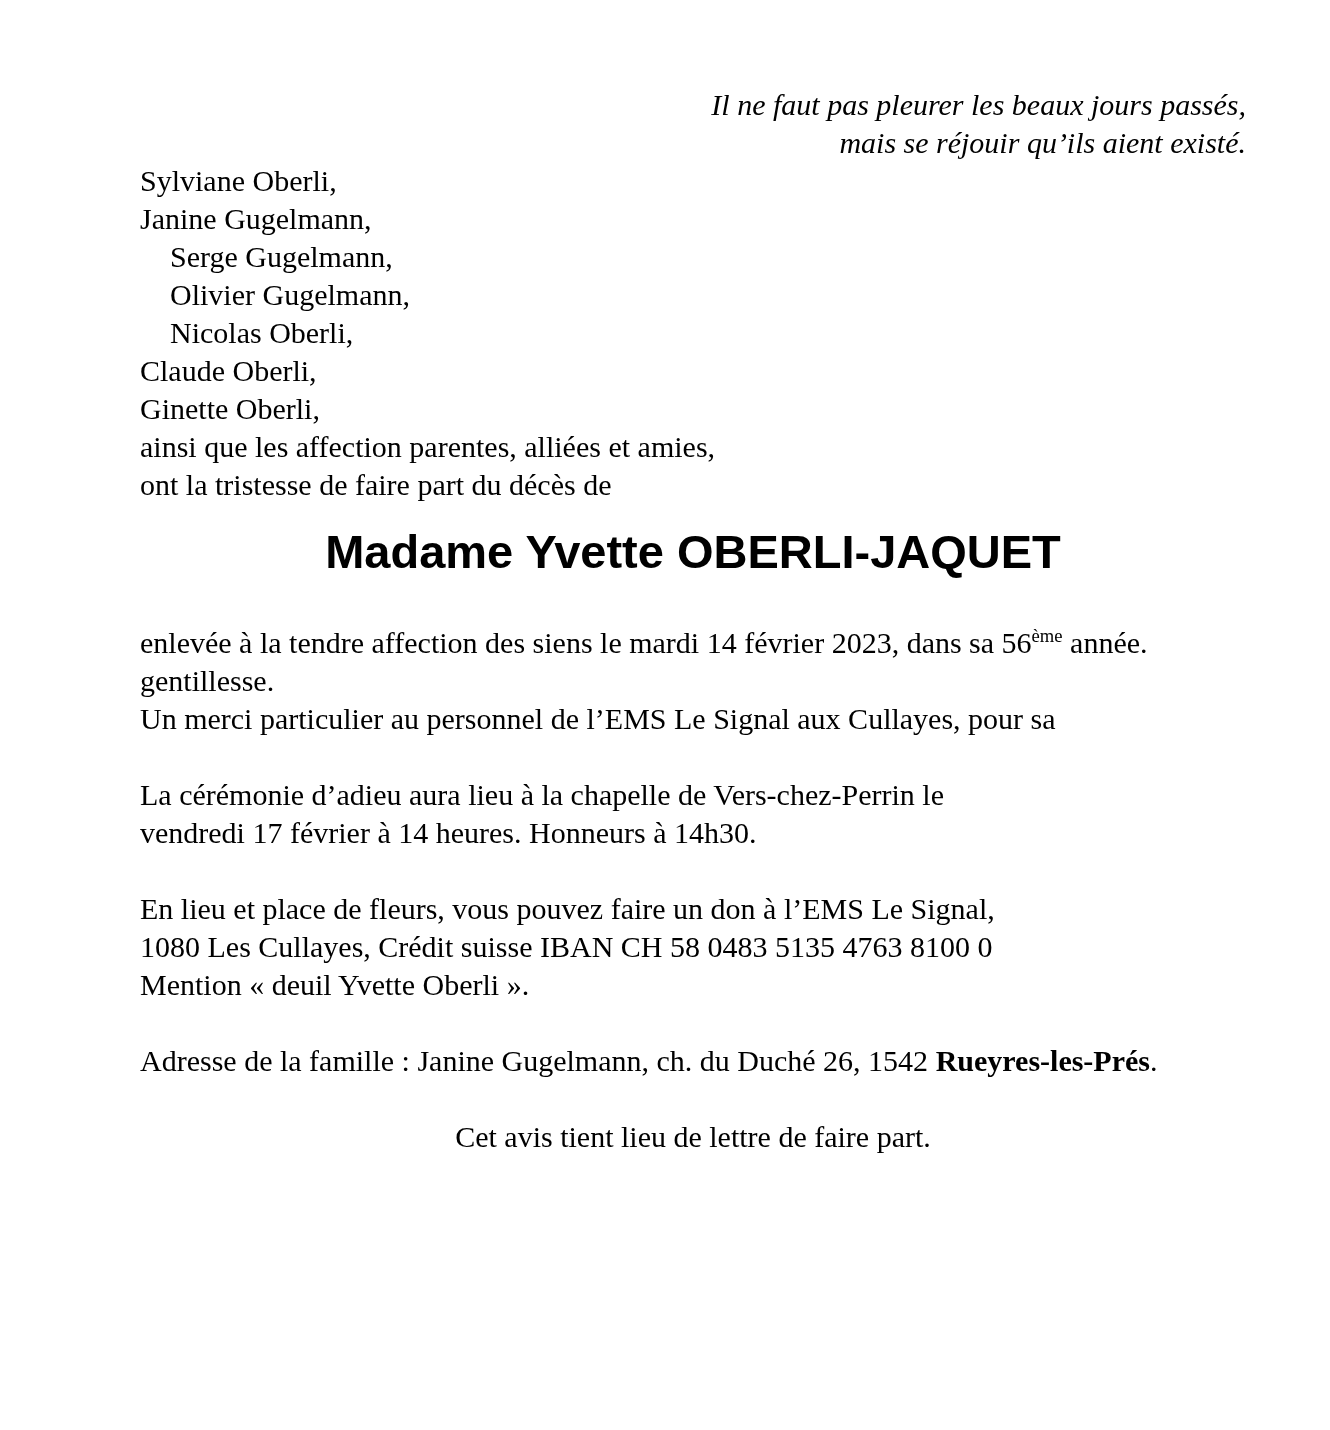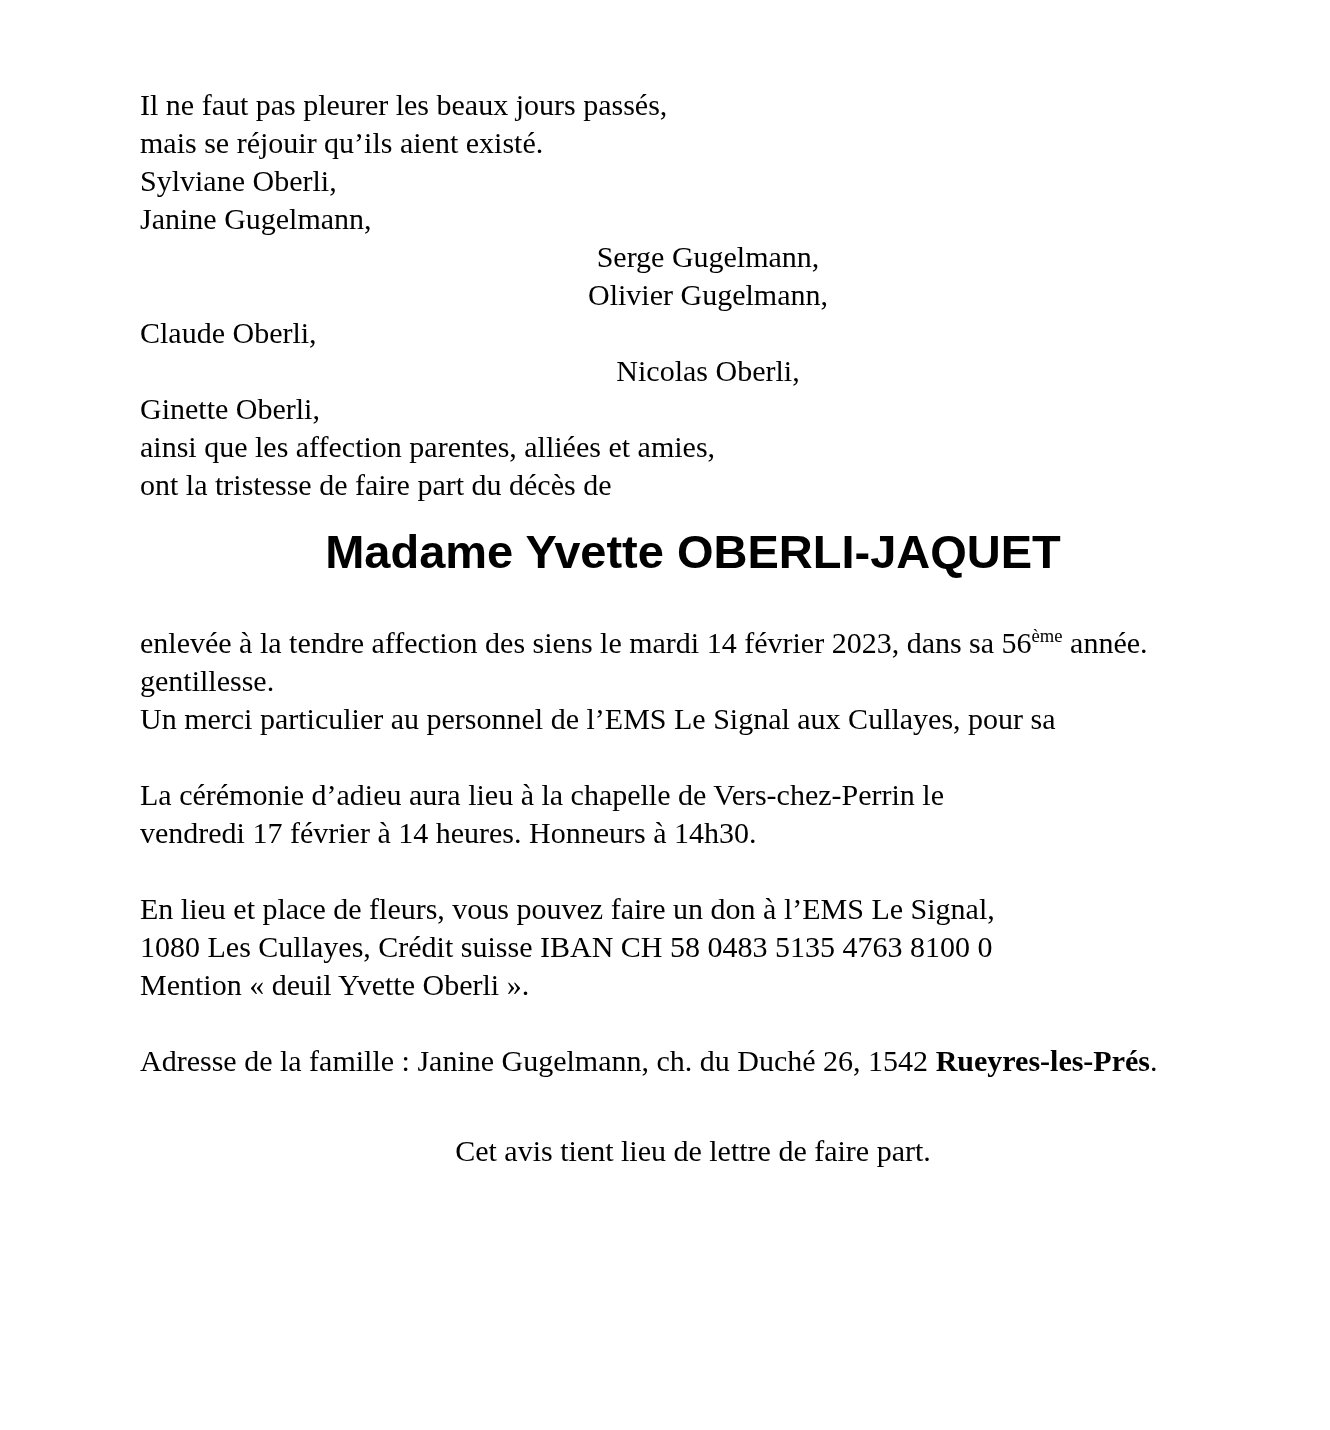--- a/index.html
+++ b/index.html
@@ -14,26 +14,27 @@
     box-sizing: border-box;
     background: #ffffff;
     color: #000000;
     font-family: "Liberation Serif", "DejaVu Serif", serif;
     font-size: 30px;
     line-height: 38px;
     padding: 86px 84px 0 140px;
     overflow: hidden;
   }
   .epigraph {
+    text-align: right;
+    font-style: italic;
   }
   .names {
   }
   .name-line.indent {
     padding-left: 30px;
-    text-align: center;
   }
   .deceased-title {
     font-size: 47px;
     line-height: 56px;
     font-weight: bold;
     text-align: center;
     margin: 20px 0 0 0;
     font-family: Liberation Sans, sans-serif;
   }
   .para {
@@ -44,41 +45,41 @@
   }
   sup {
     font-size: 0.62em;
     line-height: 0;
     vertical-align: super;
   }
   .bold {
     font-weight: bold;
   }
   .closing {
-    margin-top: 52px;
+    margin-top: 38px;
     text-align: center;
   }
 </style>
 </head>
 <body>
 
 <div class="page">
 
   <div class="epigraph">
     <div>Il ne faut pas pleurer les beaux jours passés,</div>
     <div>mais se réjouir qu’ils aient existé.</div>
   </div>
 
   <div class="names">
     <div class="name-line">Sylviane Oberli,</div>
     <div class="name-line">Janine Gugelmann,</div>
     <div class="name-line indent">Serge Gugelmann,</div>
     <div class="name-line indent">Olivier Gugelmann,</div>
+    <div class="name-line indent">Nicolas Oberli,</div>
     <div class="name-line">Claude Oberli,</div>
-    <div class="name-line indent">Nicolas Oberli,</div>
     <div class="name-line">Ginette Oberli,</div>
     <div class="name-line">ainsi que les affection parentes, alliées et amies,</div>
     <div class="name-line">ont la tristesse de faire part du décès de</div>
   </div>
 
   <h1 class="deceased-title">Madame Yvette OBERLI-JAQUET</h1>
 
   <div class="para para-first">
     <div><span>enlevée à la tendre affection des siens le mardi 14 février 2023, dans sa 56</span><sup>ème</sup><span> année.</span></div>
     <div>gentillesse.</div>

